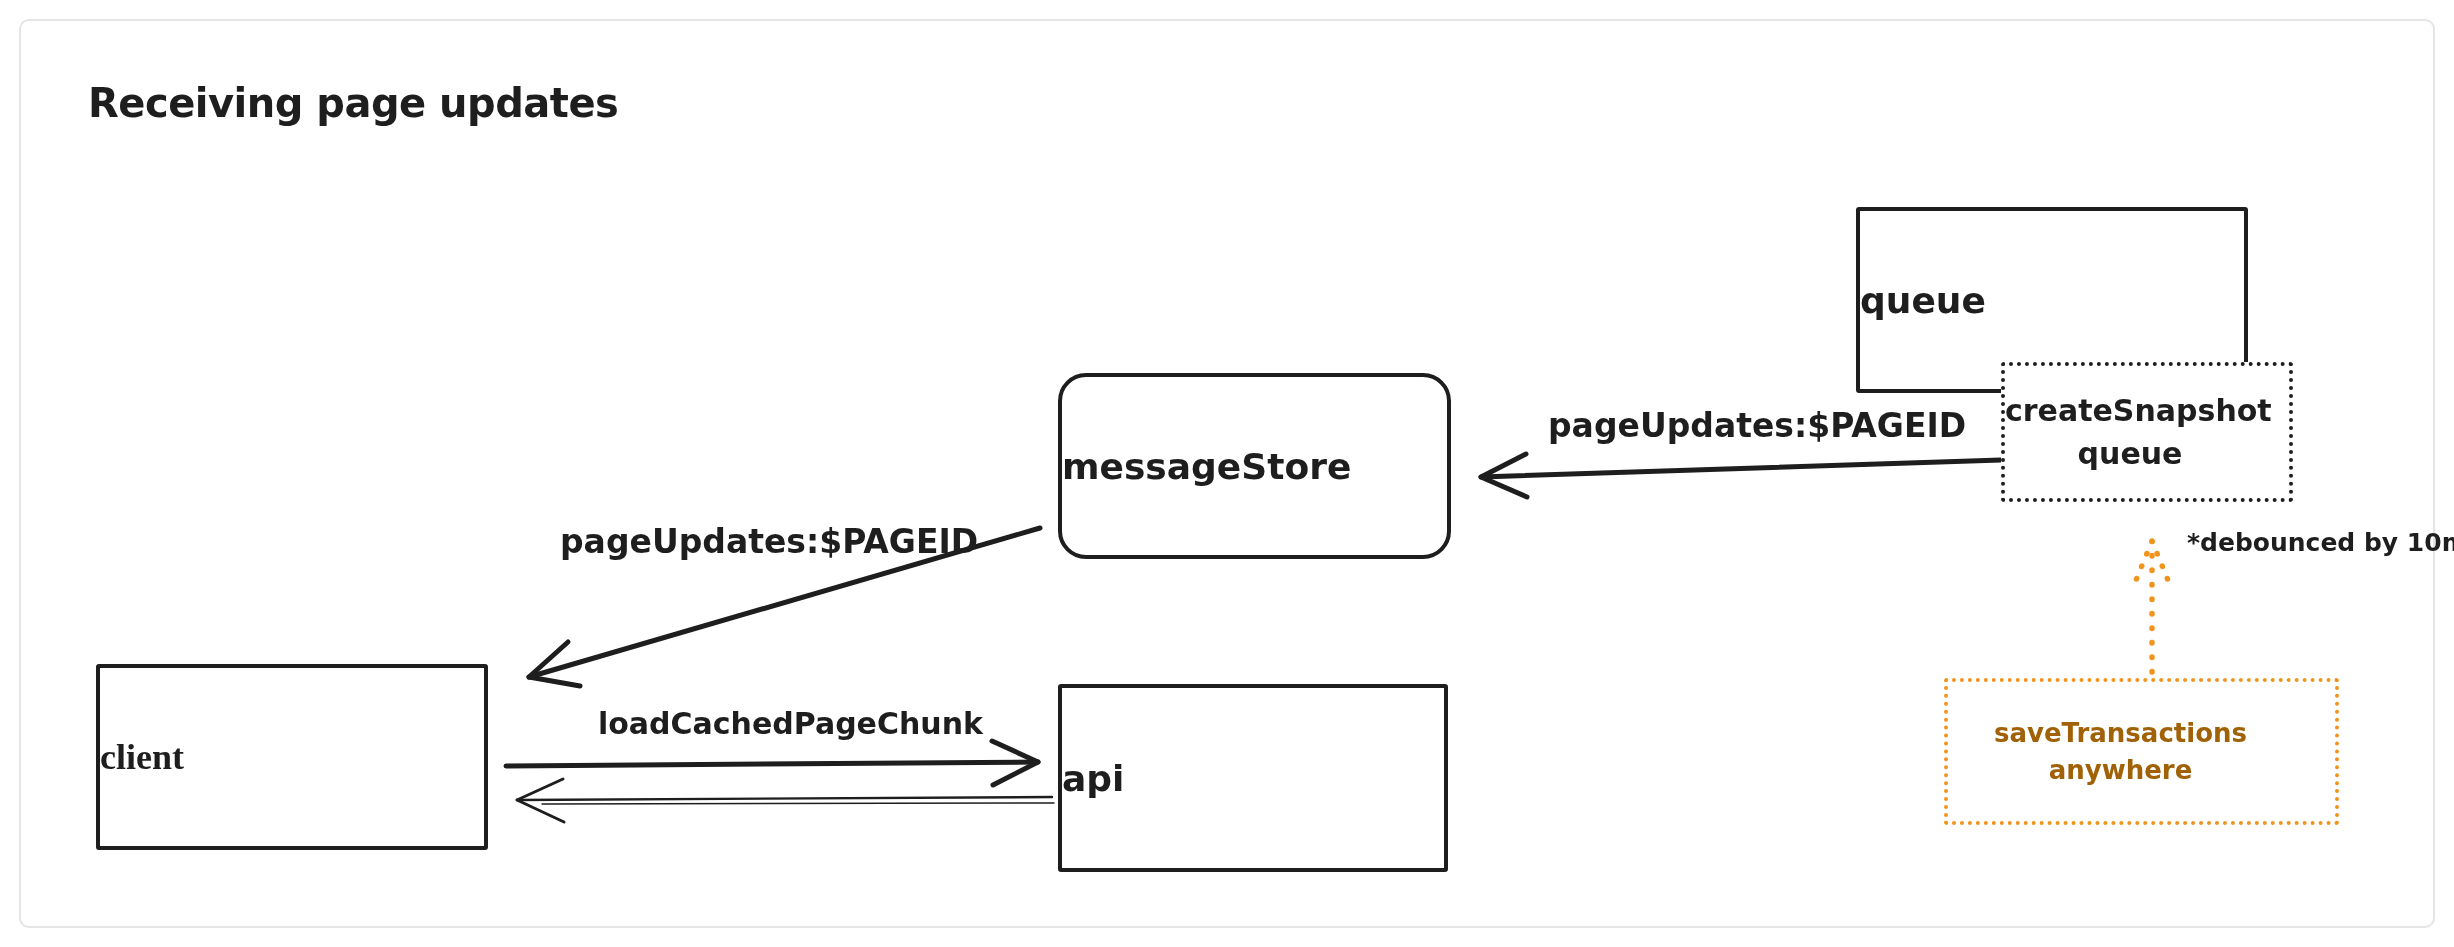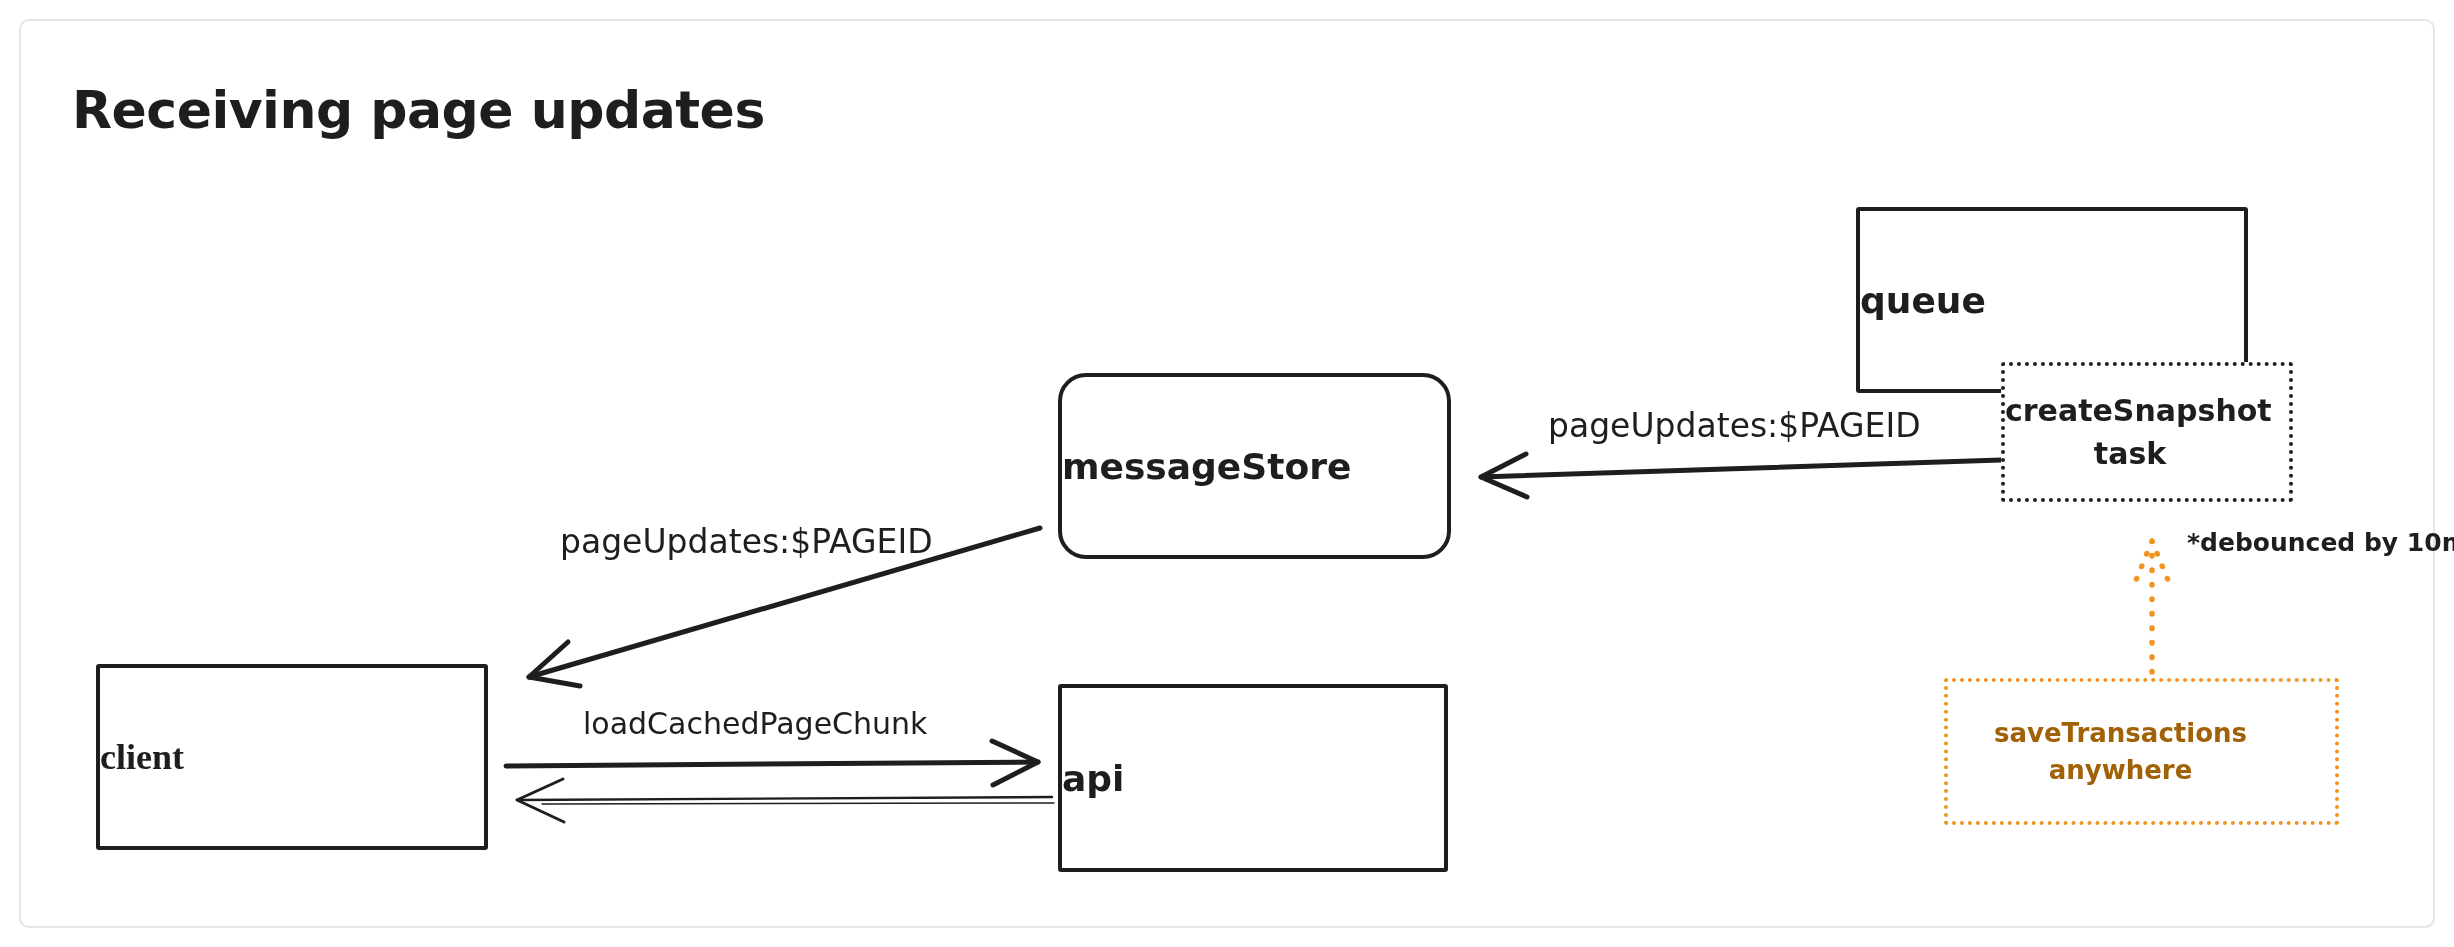--- a/index.html
+++ b/index.html
@@ -1,36 +1,36 @@
 <!DOCTYPE html>
 <html><head>
 <meta charset="utf-8">
 <style>
   html,body{margin:0;padding:0;background:#ffffff;}
   body{width:2454px;height:947px;position:relative;overflow:hidden;
        font-family:"DejaVu Sans","Liberation Sans",sans-serif;color:#1e1e1e;}
   .frame{position:absolute;left:19px;top:19px;width:2412px;height:905px;
          border:2px solid #e5e5e5;border-radius:10px;background:#ffffff;}
-  .title{position:absolute;left:72px;top:80px;font-size:52px;font-weight:600;
+  .title{position:absolute;left:88px;top:80px;font-size:40px;font-weight:600;
          letter-spacing:-0.5px;white-space:nowrap;z-index:4;}
   .node{position:absolute;display:flex;align-items:center;justify-content:flex-start;
         background:#ffffff;border:4px solid #1e1e1e;border-radius:3px;
         font-size:36px;font-weight:600;text-align:center;box-sizing:border-box;}
   .node .lbl{display:block;}
   .node-queue{left:1856px;top:207px;width:392px;height:186px;z-index:1;}
   .node-message-store{left:1058px;top:373px;width:393px;height:186px;z-index:1;border-radius:28px;}
   .node-client{left:96px;top:664px;width:392px;height:186px;z-index:1;font-family:Liberation Serif, serif;}
   .node-api{left:1058px;top:660px;width:390px;height:188px;z-index:1;margin-top:24px;}
   .node-create-snapshot{left:2001px;top:362px;width:292px;height:140px;z-index:3;
         border:4px dotted #1e1e1e;font-size:30px;line-height:1.45;}
   .node-create-snapshot .lbl{width:250px;}
   .node-save-transactions{left:1944px;top:678px;width:395px;height:147px;z-index:3;
         border:4px dotted #f0941e;color:#a16207;font-size:26px;line-height:1.4;}
   .node-save-transactions .lbl{width:345px;}
-  .edge-label{position:absolute;font-size:33px;font-weight:400;text-align:left;
+  .edge-label{position:absolute;font-size:33px;font-weight:700;text-align:right;
         white-space:nowrap;z-index:4;}
   .edge-label-pu-right{left:1548px;top:406px;width:405px;}
   .edge-label-pu-left{left:560px;top:522px;width:405px;}
   .edge-label-load{left:555px;top:706px;width:400px;font-size:30px;margin-left:28px;}
   .note{position:absolute;left:2187px;top:528px;font-size:25px;font-weight:600;
         white-space:nowrap;z-index:4;}
   svg.arrows{position:absolute;left:0;top:0;z-index:2;}
   .stroke{stroke:#1e1e1e;fill:none;stroke-linecap:round;stroke-linejoin:round;}
   .orange-stroke{stroke:#f0941e;fill:none;stroke-linecap:round;stroke-linejoin:round;}
 </style>
@@ -63,21 +63,21 @@
     <path class="orange-stroke" stroke-width="5.5" stroke-dasharray="0.5 14" d="M2152 672 L2152 549"></path>
     <path class="orange-stroke" stroke-width="5.5" stroke-dasharray="0.5 13" d="M2152 541 L2134 585 M2152 541 L2170 585"></path>
   </g>
 </svg>
 
 <div class="node node-queue">
   <span class="lbl">queue</span>
 </div>
 
 <div class="node node-create-snapshot">
-  <span class="lbl">createSnapshot task</span>
+  <span class="lbl">createSnapshot queue</span>
 </div>
 
 <div class="node node-message-store">
   <span class="lbl">messageStore</span>
 </div>
 
 <div class="node node-client">
   <span class="lbl">client</span>
 </div>
 

